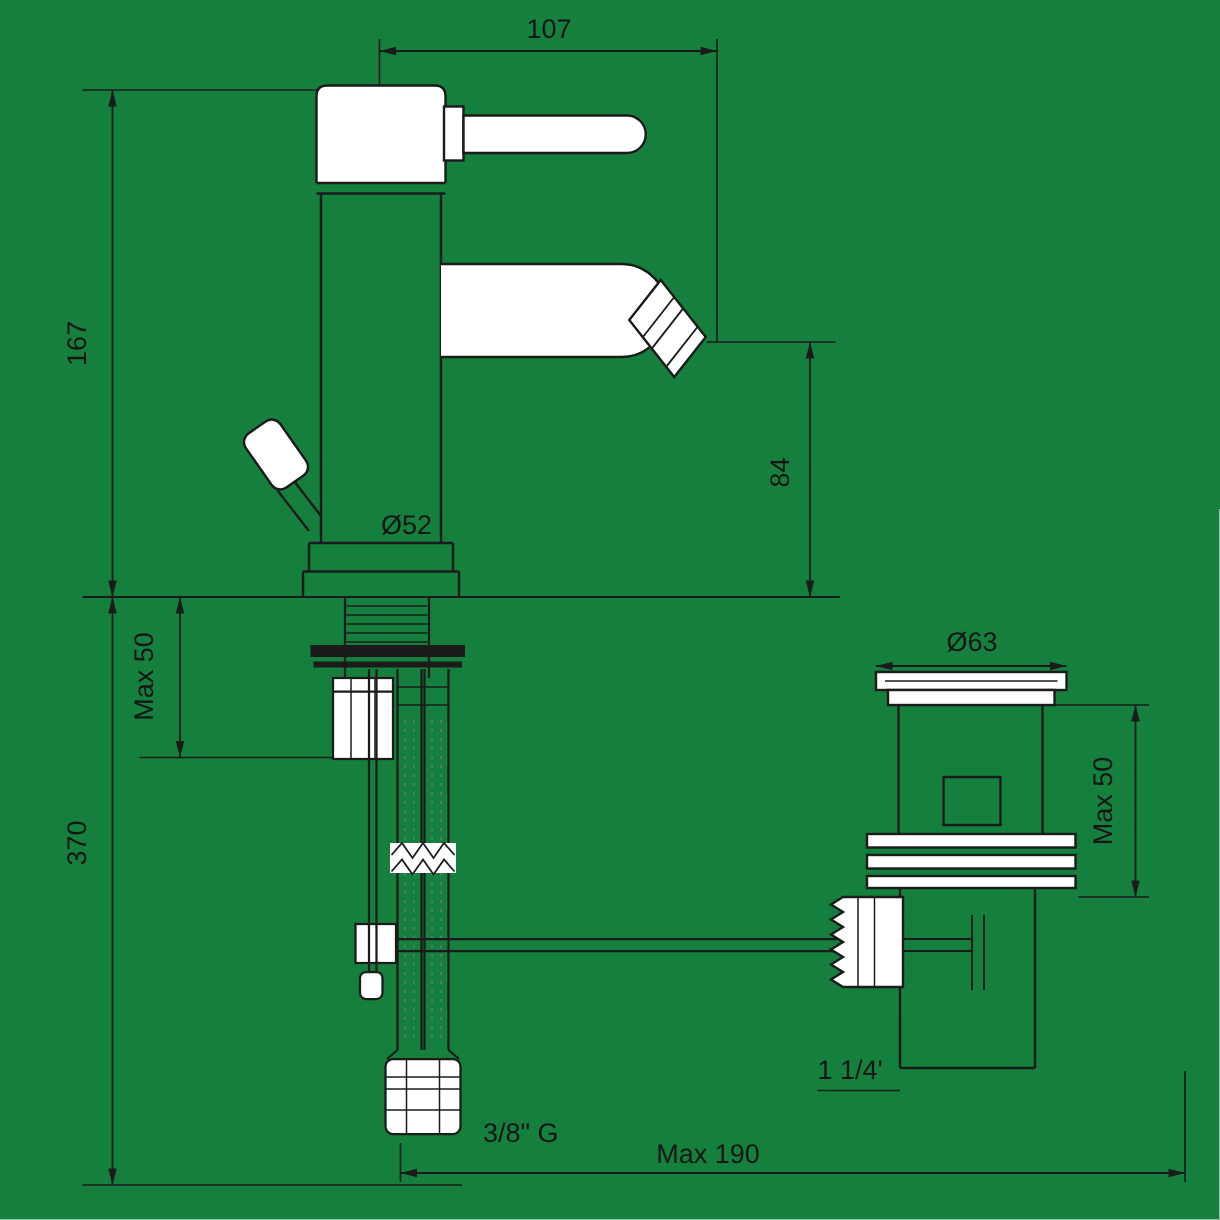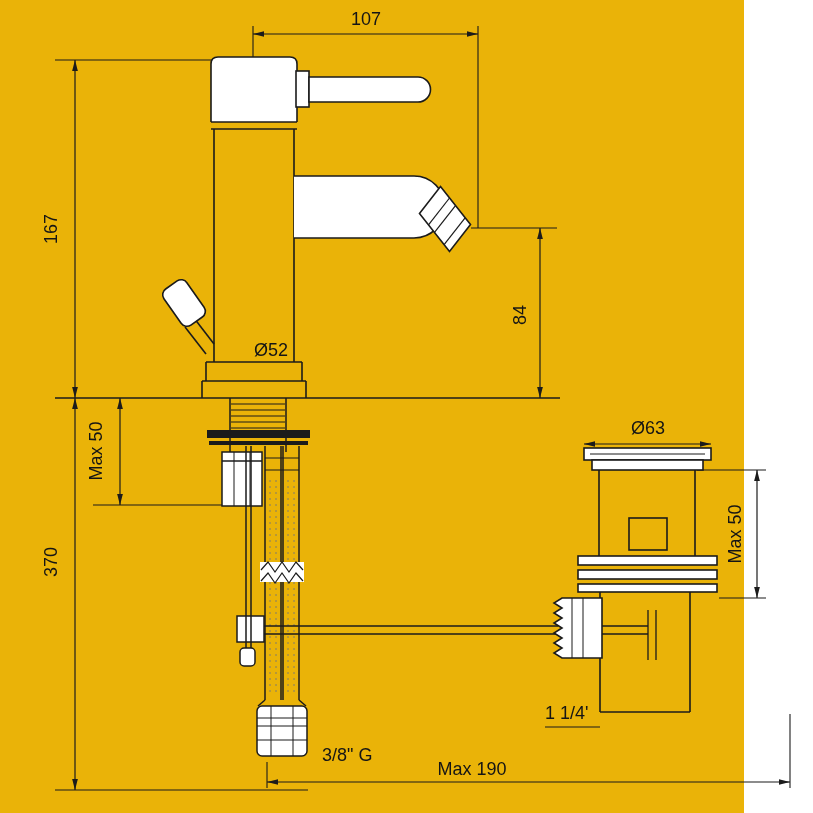--- a/index.html
+++ b/index.html
@@ -1,17 +1,17 @@
 <!DOCTYPE html>
 <html><head>
 <meta charset="utf-8">
 <style>
   html,body{margin:0;padding:0;background:#ffffff;}
   .frame{
-    width:744px;height:813px;position:relative;background:#eab308;
+    width:813px;height:813px;position:relative;background:#15803d;
     font-family:"Liberation Sans", sans-serif;
   }
   svg{display:block;}
   text{
     font-family:"Liberation Sans", sans-serif;
     font-size:18px;
     fill:#151515;
   }
 </style>
 </head>

